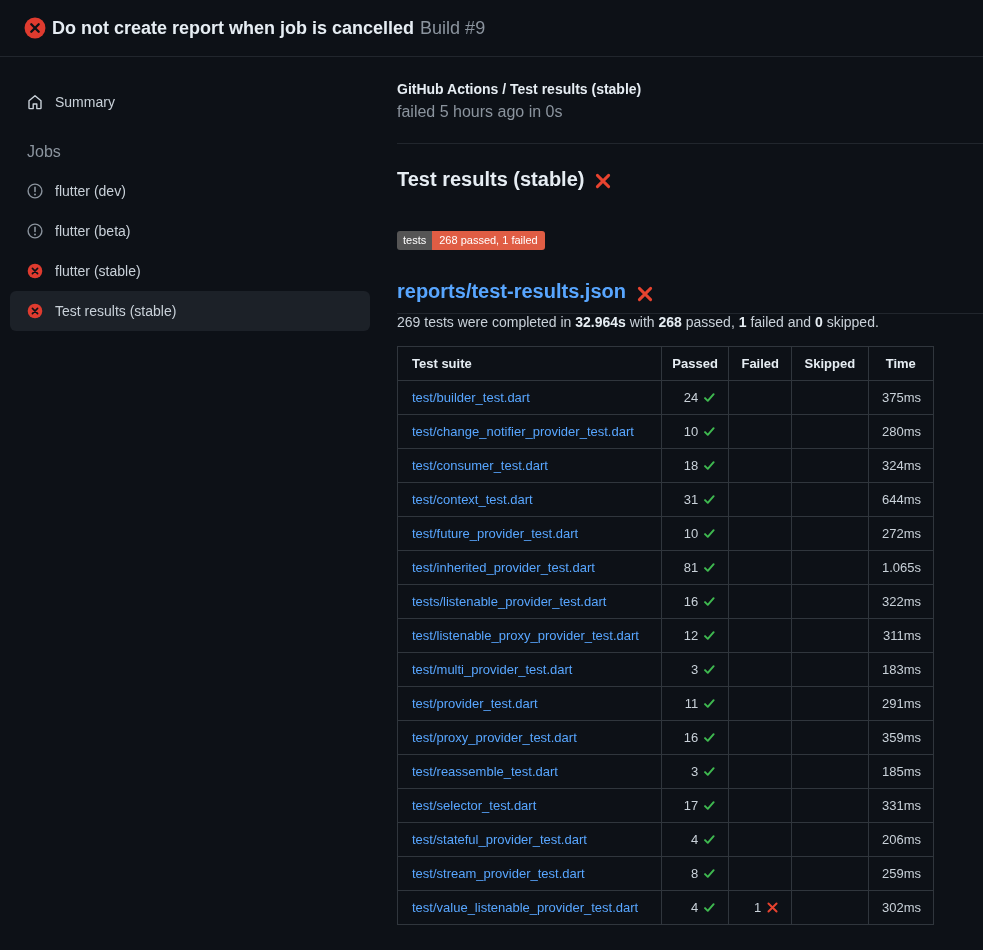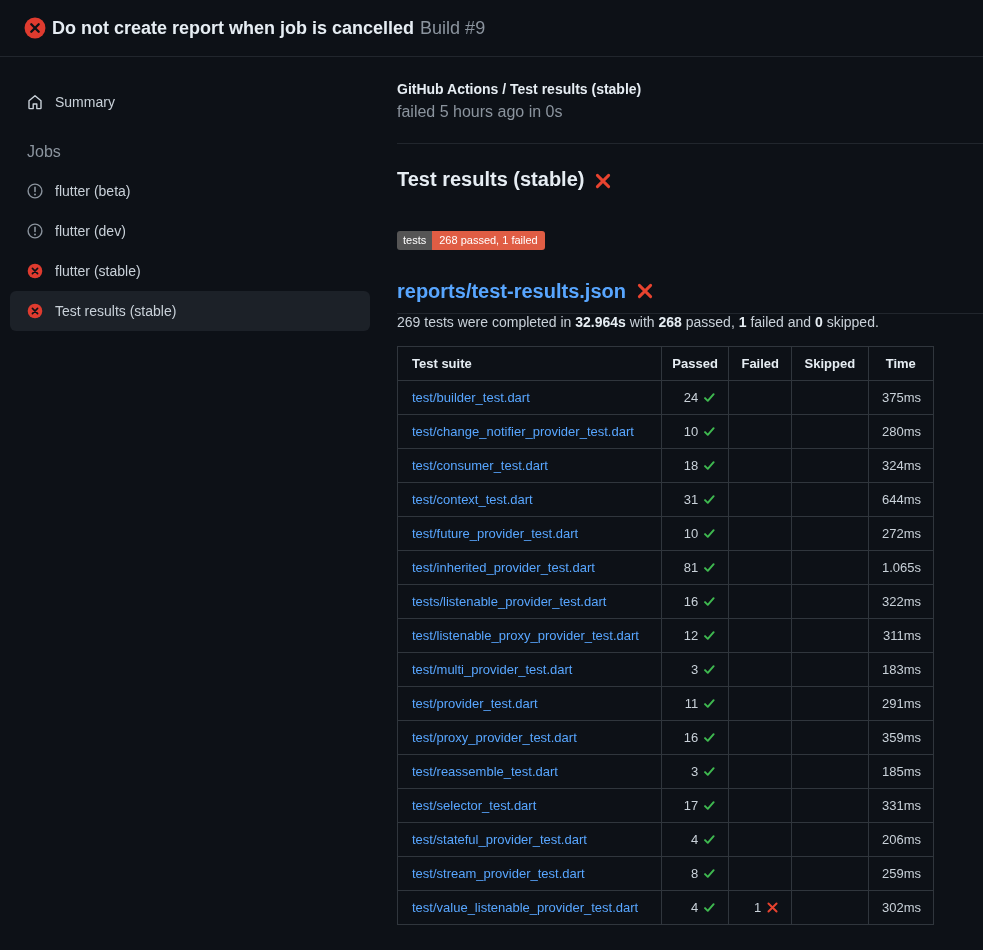--- a/index.html
+++ b/index.html
@@ -51,21 +51,21 @@
   .cross-icon { width: 18px; height: 18px; display: inline-flex; margin-top: 2px; }
 
   .badge {
     display: inline-flex; margin-top: 40px; font-size: 11px; line-height: 1;
     border-radius: 3px; overflow: hidden; color: #ffffff; cursor: pointer;
   }
   .badge .badge-label { background: var(--badge-label-bg, #555555); padding: 4px 6px; }
   .badge .badge-value { background: var(--badge-value-bg, #e05d44); padding: 4px 7px; }
 
   .report-title {
-    display: flex; align-items: flex-start; gap: 10px;
+    display: flex; align-items: flex-end; gap: 10px;
     margin-top: 30px; padding-bottom: 10px;
     border-bottom: 1px solid var(--divider, #21262d);
     font-size: 20px; font-weight: 700;
   }
   .report-title a { color: var(--link, #58a6ff); cursor: pointer; }
 
   .summary-line { font-size: 14px; color: #c9d1d9; }
   .summary-line strong { color: #e6edf3; }
 
   
@@ -114,32 +114,32 @@
     <div class="jobs-label">Jobs</div>
     <div id="jobs-list">
   <div class="side-item">
     <span class="icon job-icon">
             <svg viewBox="0 0 16 16" width="16" height="16">
               <circle cx="8" cy="8" r="6.9" fill="none" stroke="#8b949e" stroke-width="1.4"></circle>
               <path d="M8 4.4v4.1" stroke="#8b949e" stroke-width="1.6" stroke-linecap="round"></path>
               <circle cx="8" cy="11.4" r="1" fill="#8b949e"></circle>
             </svg>
           </span>
-    <span class="job-label">flutter (beta)</span>
+    <span class="job-label">flutter (dev)</span>
   </div>
 
   <div class="side-item">
     <span class="icon job-icon">
             <svg viewBox="0 0 16 16" width="16" height="16">
               <circle cx="8" cy="8" r="6.9" fill="none" stroke="#8b949e" stroke-width="1.4"></circle>
               <path d="M8 4.4v4.1" stroke="#8b949e" stroke-width="1.6" stroke-linecap="round"></path>
               <circle cx="8" cy="11.4" r="1" fill="#8b949e"></circle>
             </svg>
           </span>
-    <span class="job-label">flutter (dev)</span>
+    <span class="job-label">flutter (beta)</span>
   </div>
 
   <div class="side-item">
     <span class="icon job-icon">
             <svg viewBox="0 0 16 16" width="16" height="16">
               <circle cx="8" cy="8" r="7.3" fill="#df3b2f"></circle>
               <path d="M5.4 5.4l5.2 5.2M10.6 5.4l-5.2 5.2" stroke="#0d1117" stroke-width="1.6" stroke-linecap="round"></path>
             </svg>
           </span>
     <span class="job-label">flutter (stable)</span>

